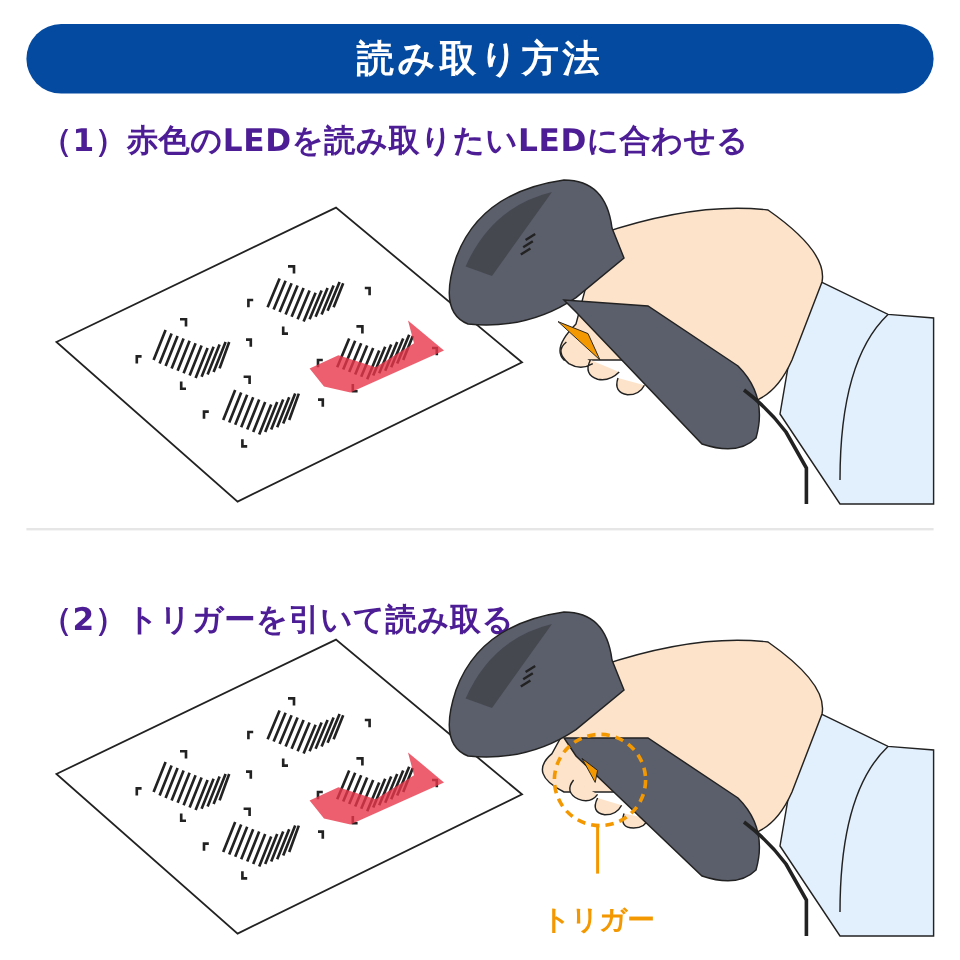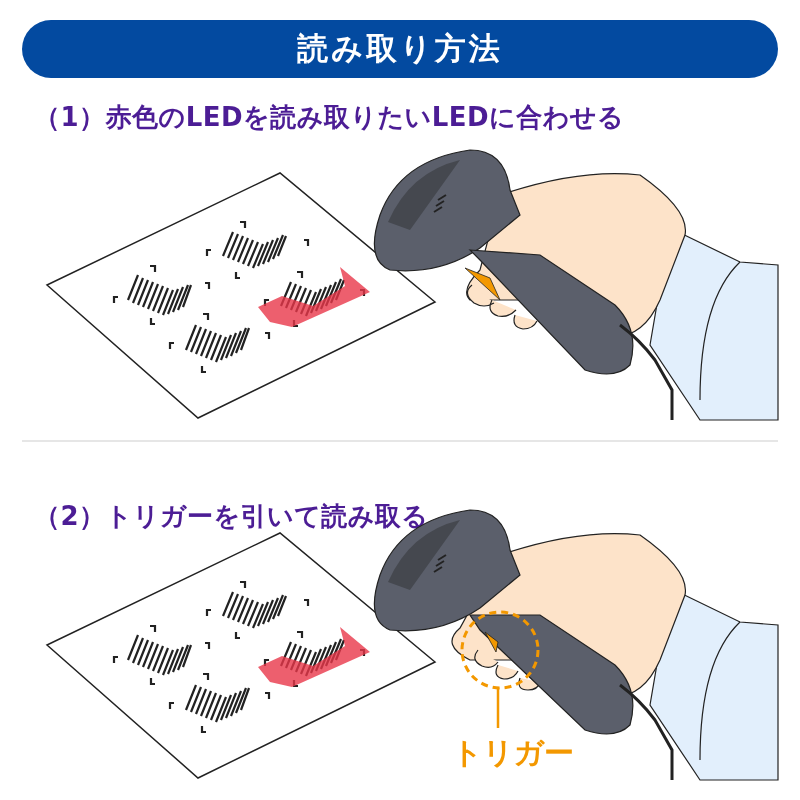--- a/index.html
+++ b/index.html
@@ -5,21 +5,21 @@
   html, body { margin:0; padding:0; background:#ffffff; }
   body { width:800px; height:800px; position:relative; overflow:hidden;
          font-family:"DejaVu Sans", "Liberation Sans", sans-serif; }
   .banner { position:absolute; left:22px; top:20px; width:756px; height:58px;
             border-radius:29px; display:flex; align-items:center; justify-content:center; }
   .banner-title { color:#ffffff; font-size:31px; font-weight:bold; letter-spacing:3px; }
   .step-title { position:absolute; left:34px; font-size:26px; font-weight:bold; color:#4c1d95;
                 letter-spacing:0.5px; white-space:nowrap; }
   .divider { position:absolute; left:22px; width:756px; top:440px; height:2px; background:#e6e6e6; }
   .illus { position:absolute; left:0; width:800px; }
-  .trigger-label { position:absolute; left:452px; top:733px; font-size:30px; font-weight:bold; }
+  .trigger-label { position:absolute; left:452px; top:751px; font-size:23px; font-weight:bold; }
 </style>
 </head>
 <body>
 
 <div class="banner" style="background:#034aa0;">
   <span class="banner-title">読み取り方法</span>
 </div>
 
 <div class="step-title" style="top:100px;">（1）赤色のLEDを読み取りたいLEDに合わせる</div>
 

